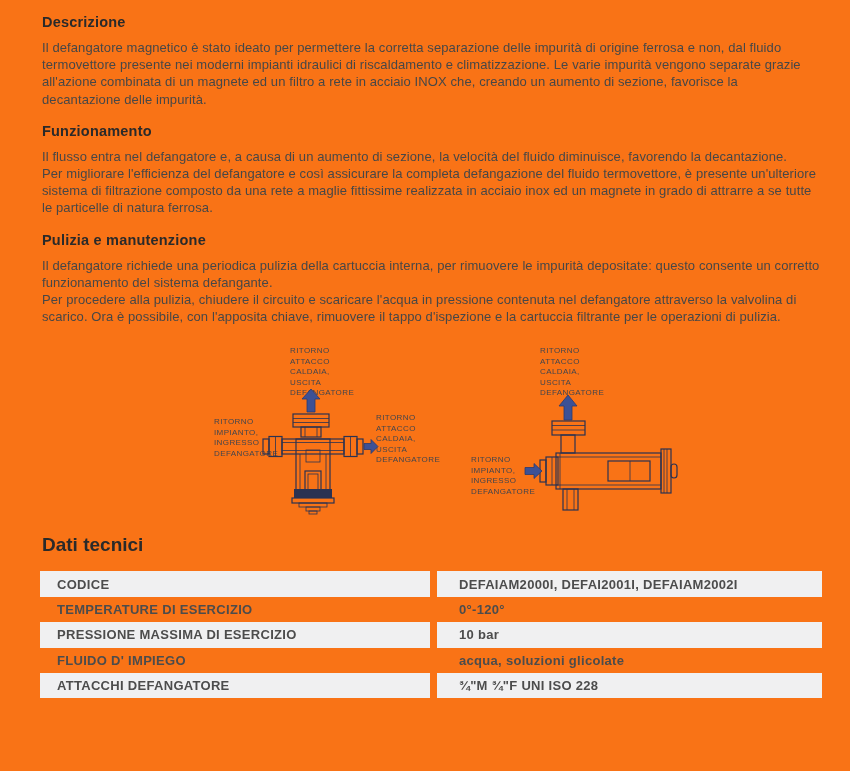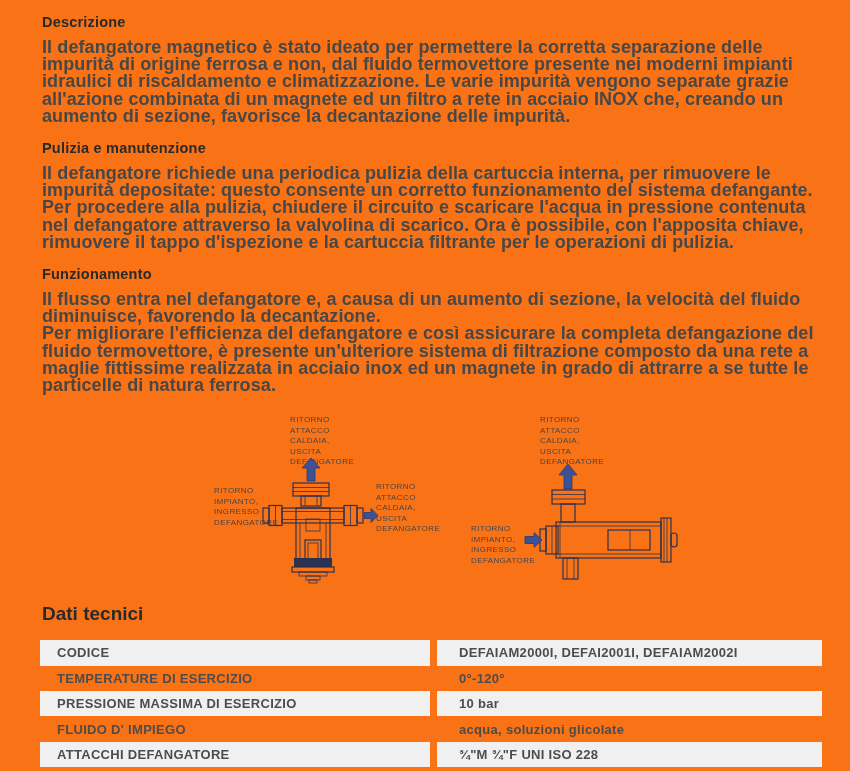--- a/index.html
+++ b/index.html
@@ -12,26 +12,25 @@
     overflow:hidden;
   }
   .content { padding:14px 30px 0 42px; }
 
   .section-heading {
     font-size:14.5px; font-weight:700; color:#2a2a2a;
     letter-spacing:0.2px;
     margin:0 0 9px 0;
   }
   .section-body {
-    font-size:18px; color:#474747; line-height:17.2px;
+    font-size:13px; color:#474747; line-height:17.2px;
     letter-spacing:0.1px;
     white-space:pre-line;
     margin:7px 0 15px 0;
     max-width:782px;
-    font-weight:bold;
   }
   .section { margin:0; }
   .section + .section { margin-top:1px; }
 
   
   .diagram-area {
     position:relative;
     width:850px; height:192px;margin-left:11px;
   }
   .diagram-label {
@@ -72,29 +71,29 @@
 
 <div class="page">
   <div class="content">
 
     <div class="section">
       <h3 class="section-heading">Descrizione</h3>
       <p class="section-body">Il defangatore magnetico è stato ideato per permettere la corretta separazione delle impurità di origine ferrosa e non, dal fluido termovettore presente nei moderni impianti idraulici di riscaldamento e climatizzazione. Le varie impurità vengono separate grazie all'azione combinata di un magnete ed un filtro a rete in acciaio INOX che, creando un aumento di sezione, favorisce la decantazione delle impurità.</p>
     </div>
 
     <div class="section">
+      <h3 class="section-heading">Funzionamento</h3>
+      <p class="section-body">Il flusso entra nel defangatore e, a causa di un aumento di sezione, la velocità del fluido diminuisce, favorendo la decantazione.
+Per migliorare l'efficienza del defangatore e così assicurare la completa defangazione del fluido termovettore, è presente un'ulteriore sistema di filtrazione composto da una rete a maglie fittissime realizzata in acciaio inox ed un magnete in grado di attrarre a se tutte le particelle di natura ferrosa.</p>
+    </div>
+
+    <div class="section">
       <h3 class="section-heading">Pulizia e manutenzione</h3>
       <p class="section-body">Il defangatore richiede una periodica pulizia della cartuccia interna, per rimuovere le impurità depositate: questo consente un corretto funzionamento del sistema defangante.
 Per procedere alla pulizia, chiudere il circuito e scaricare l'acqua in pressione contenuta nel defangatore attraverso la valvolina di scarico. Ora è possibile, con l'apposita chiave, rimuovere il tappo d'ispezione e la cartuccia filtrante per le operazioni di pulizia.</p>
-    </div>
-
-    <div class="section">
-      <h3 class="section-heading">Funzionamento</h3>
-      <p class="section-body">Il flusso entra nel defangatore e, a causa di un aumento di sezione, la velocità del fluido diminuisce, favorendo la decantazione.
-Per migliorare l'efficienza del defangatore e così assicurare la completa defangazione del fluido termovettore, è presente un'ulteriore sistema di filtrazione composto da una rete a maglie fittissime realizzata in acciaio inox ed un magnete in grado di attrarre a se tutte le particelle di natura ferrosa.</p>
     </div>
   </div>
 
   <div class="diagram-area">
 
     <div class="diagram-label" style="left:279px; top:6px;">RITORNO
 ATTACCO
 CALDAIA,
 USCITA
 DEFANGATORE</div>

